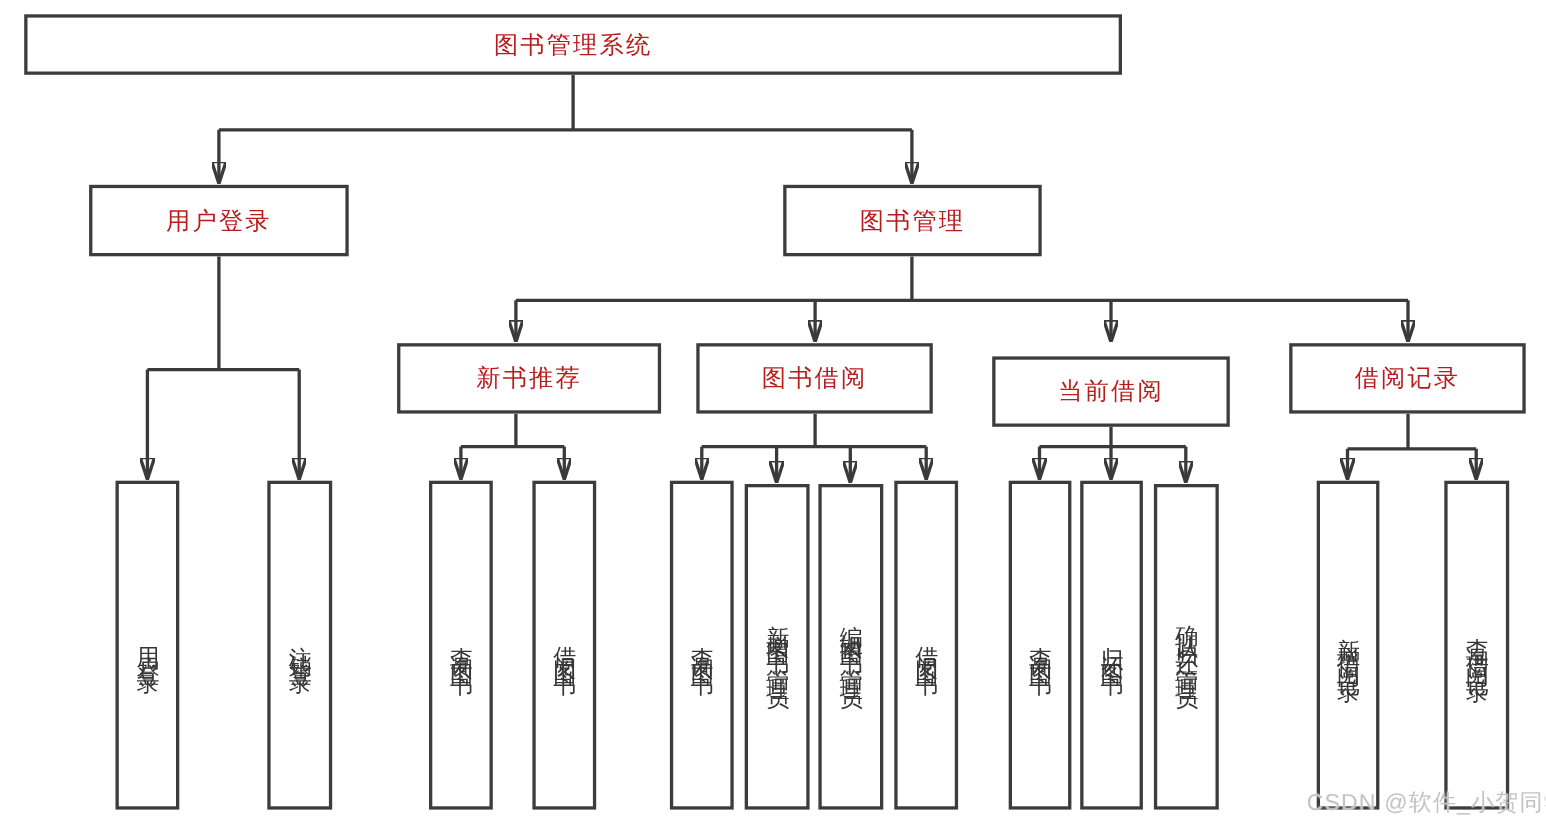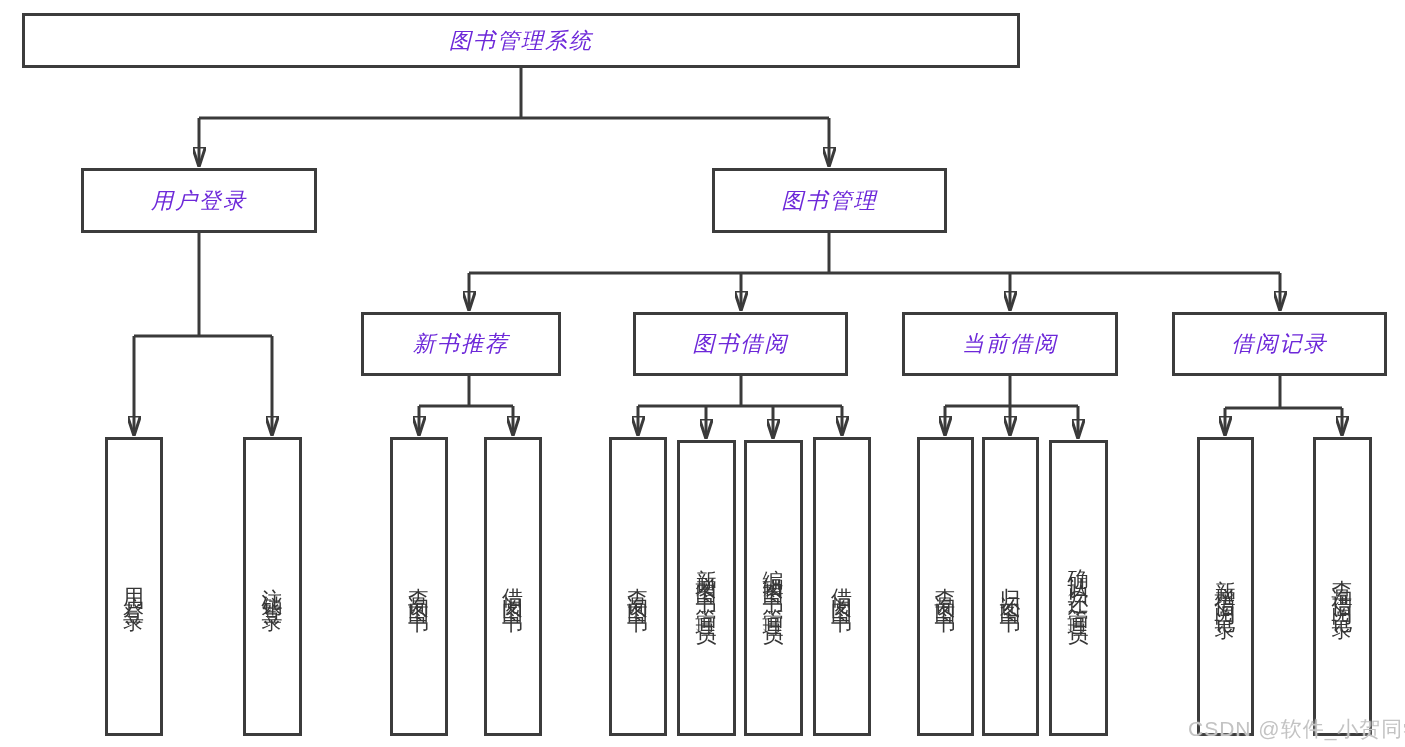--- a/index.html
+++ b/index.html
@@ -5,21 +5,21 @@
   html,body { margin:0; padding:0; background:#ffffff; }
   .canvas {
     position:relative; width:1405px; height:747px; background:#ffffff;
     font-family:"Liberation Sans", sans-serif; overflow:hidden;
   }
   .connectors { position:absolute; left:0; top:0; width:1405px; height:747px; }
   .connectors path { fill:none; stroke:#3a3a3a; stroke-width:3; }
   .hbox {
     position:absolute; box-sizing:border-box; border:3px solid #3c3c3c; background:#ffffff;
     display:flex; align-items:center; justify-content:center;
-    font-size:22px; letter-spacing:2px; color:#6d28d9; white-space:nowrap;font-style:italic;
+    font-size:22px; letter-spacing:2px; color:#b91c1c; white-space:nowrap;
   }
   .vbox {
     position:absolute; box-sizing:border-box; border:3px solid #3c3c3c; background:#ffffff;
     top:437px; height:299px;
     display:flex; align-items:center; justify-content:center;
   }
   .vbox.tall { top:440px; height:296px; }
   .vtext {
     writing-mode:vertical-rl; font-size:21px; letter-spacing:8px;
     color:#363636; line-height:1;
@@ -87,27 +87,27 @@
     <span>图书管理系统</span>
   </div>
 
   <div class="hbox" style="left:81px; top:168px; width:236px; height:65px;">
     <span>用户登录</span>
   </div>
   <div class="hbox" style="left:712px; top:168px; width:235px; height:65px;">
     <span>图书管理</span>
   </div>
 
-  <div class="hbox" style="left:361px; top:312px; width:200px; height:64px;">
+  <div class="hbox" style="left:361px; top:312px; width:240px; height:64px;">
     <span>新书推荐</span>
   </div>
   <div class="hbox" style="left:633px; top:312px; width:215px; height:64px;justify-content:center;">
     <span>图书借阅</span>
   </div>
-  <div class="hbox" style="left:902px; top:312px; width:216px; height:64px;">
+  <div class="hbox" style="left:902px; top:324px; width:216px; height:64px;">
     <span>当前借阅</span>
   </div>
   <div class="hbox" style="left:1172px; top:312px; width:215px; height:64px;">
     <span>借阅记录</span>
   </div>
 
   <div class="vbox" style="left:105px; width:58px;">
     <span class="vtext">用户登录</span>
   </div>
   <div class="vbox" style="left:243px; width:59px;">

